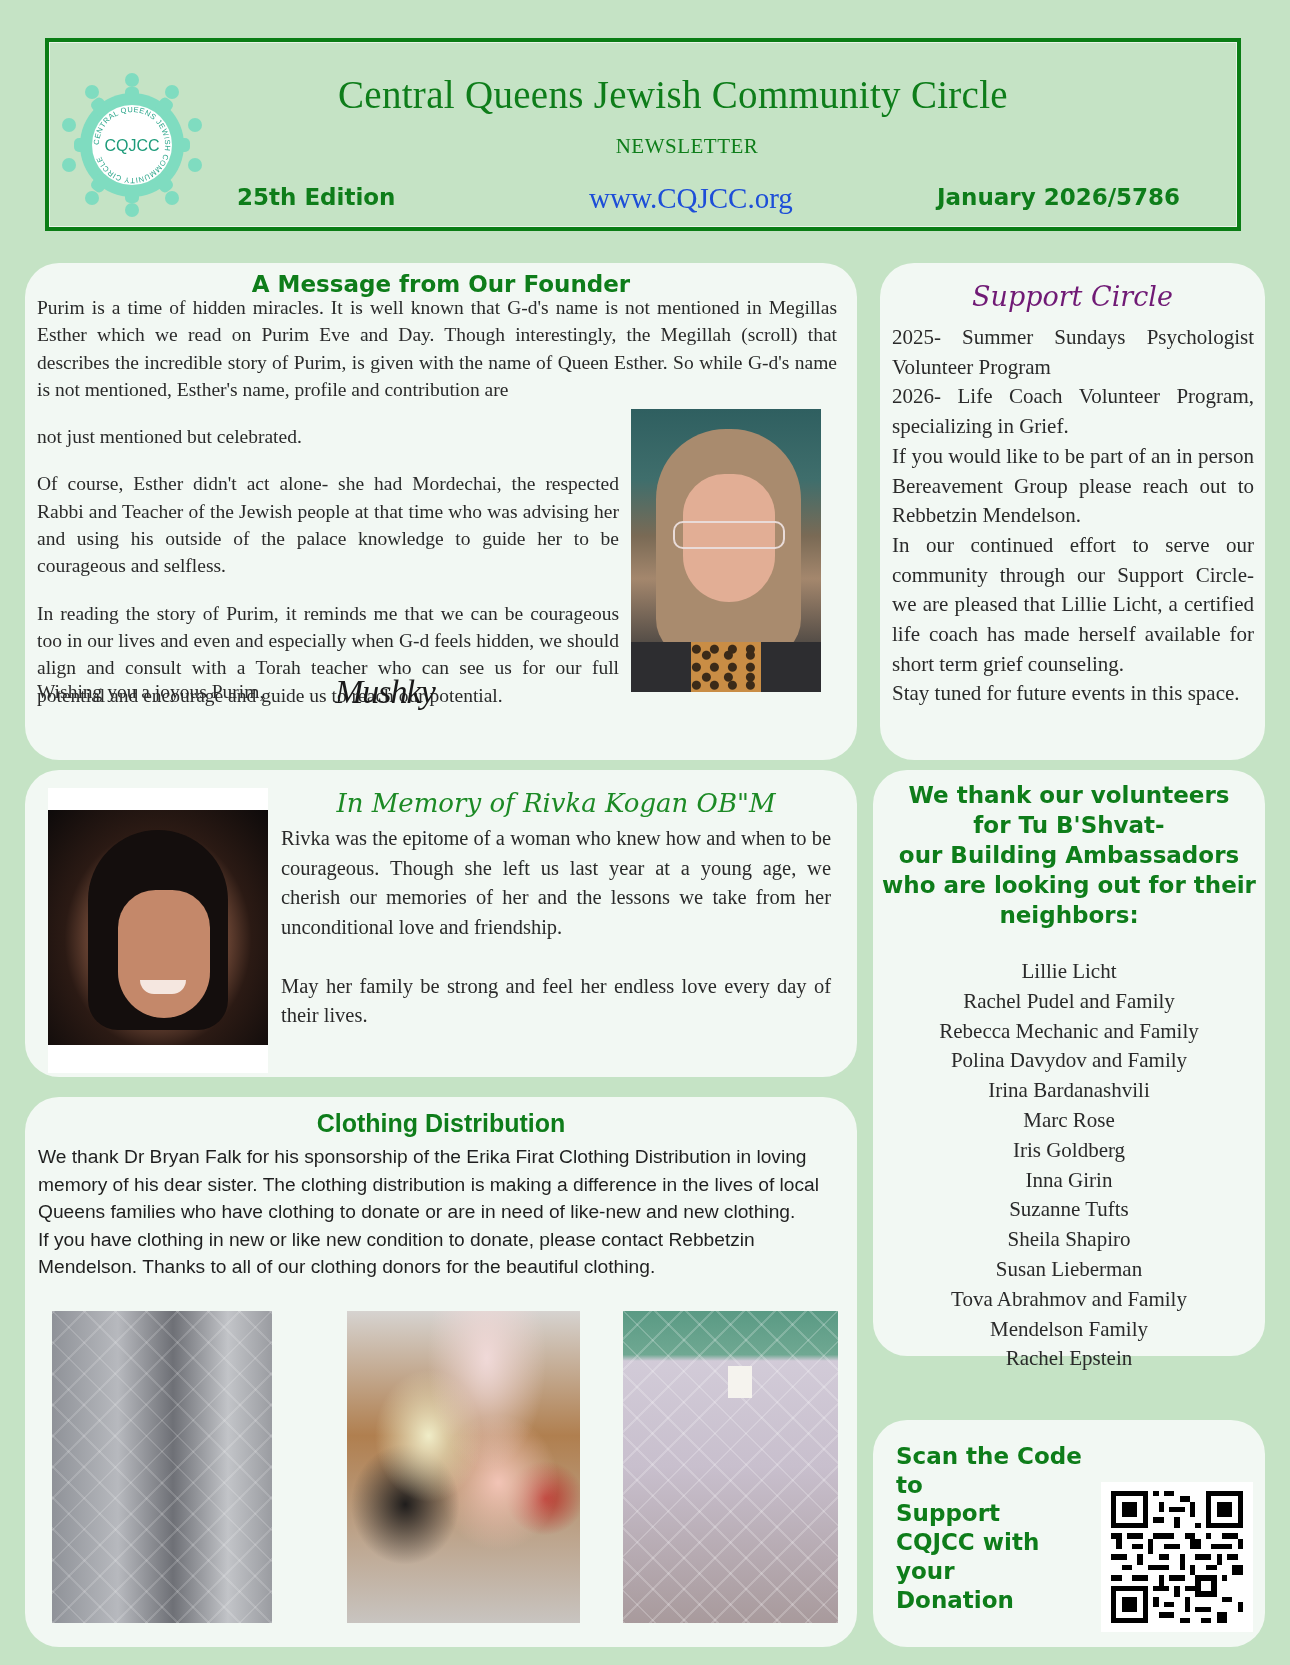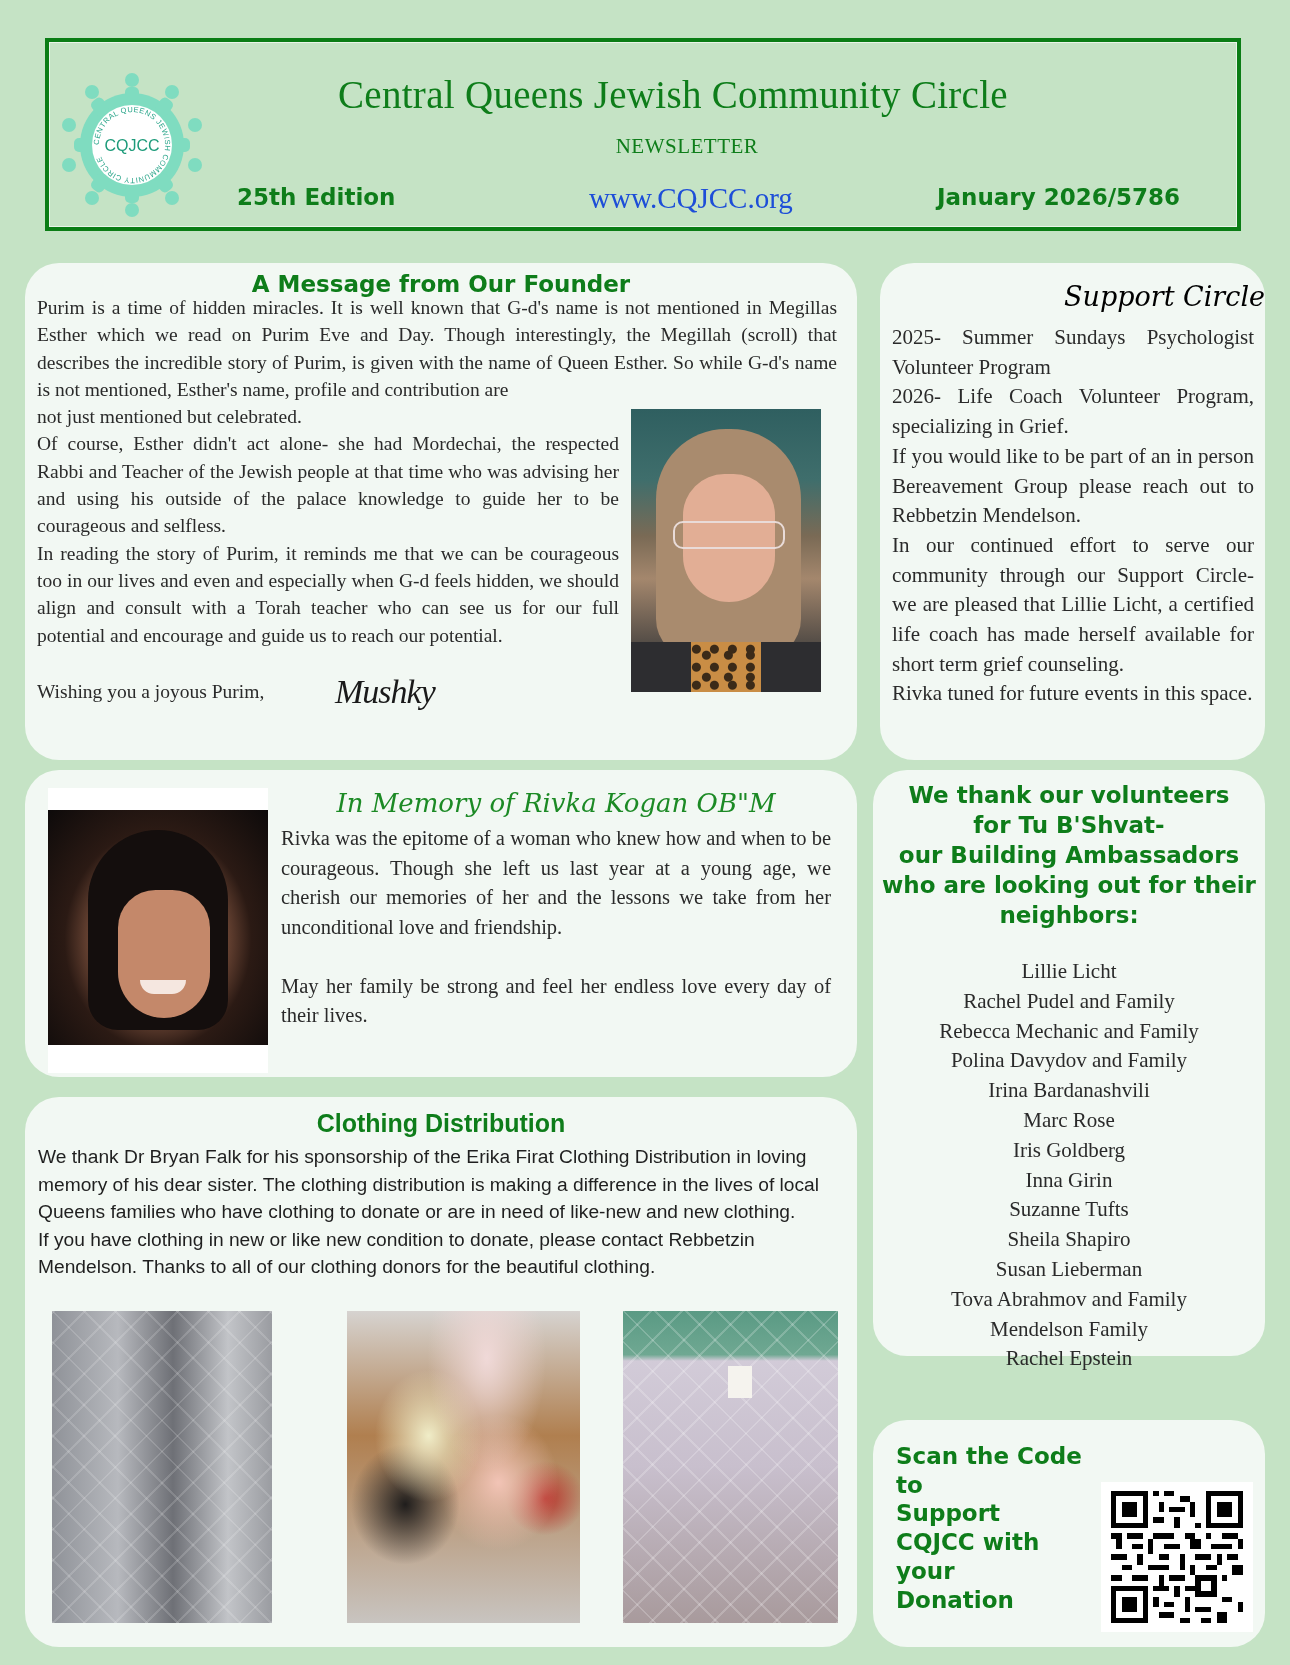--- a/index.html
+++ b/index.html
@@ -67,21 +67,21 @@
     .founder-title {
       position: absolute; top: 8px; left: 0; right: 0;
       text-align: center;
       font-family: "DejaVu Sans", sans-serif; font-weight: bold;
       font-size: 23px; color: #0e7d1a;
     }
     .founder-text {
       position: absolute; left: 12px; top: 31px; width: 800px;
       font-size: 19.5px; line-height: 27.3px; text-align: justify;
     }
-    .founder-text .narrow { display: block; width: 582px; }
+    .founder-text .narrow { display: block; width: 582px; margin-top: 20px; }
     .founder-photo {
       position: absolute; left: 606px; top: 146px;
       width: 190px; height: 283px;
       background: linear-gradient(180deg, #2f5f60 0%, #3f6e6c 25%, #7a6a55 45%, #a4876d 60%, #3a3a3a 90%);
       overflow: hidden;
     }
     .founder-photo .hair {
       position: absolute; left: 25px; top: 20px; width: 145px; height: 230px;
       border-radius: 70px 70px 40px 40px; background: #a98b6e;
     }
@@ -110,23 +110,23 @@
     }
     .signature {
       position: absolute; left: 310px; top: 410px;
       font-family: Liberation Serif, serif; font-style: italic;
       font-size: 34px; color: #1a1a1a; letter-spacing: -1px;
     }
 
     
     .support { left: 880px; top: 263px; width: 385px; height: 497px; }
     .support-title {
-      position: absolute; top: 18px; left: 0; right: 0; text-align: right;
+      position: absolute; top: 18px; left: 0; right: 0; text-align: center;
       font-family: "DejaVu Serif", serif; font-style: italic;
-      font-size: 27px; color: #000000;
+      font-size: 27px; color: #701a75;
     }
     .support-text {
       position: absolute; left: 12px; top: 60px; width: 362px;
       font-size: 21px; line-height: 29.7px; text-align: justify;
     }
 
     
     .memory { left: 25px; top: 770px; width: 832px; height: 307px; }
     .memory-photo-frame {
       position: absolute; left: 23px; top: 18px; width: 220px; height: 285px;
@@ -296,21 +296,21 @@
   <div class="signature">Mushky</div>
 </div>
 
 <div class="panel support">
   <div class="support-title">Support Circle</div>
   <div class="support-text serif-body">
     <div>2025- Summer Sundays Psychologist Volunteer Program</div>
     <div>2026- Life Coach Volunteer Program, specializing in Grief.</div>
     <div>If you would like to be part of an in person Bereavement Group please reach out to Rebbetzin Mendelson.</div>
     <div>In our continued effort to serve our community through our Support Circle- we are pleased that Lillie Licht, a certified life coach has made herself available for short term grief counseling.</div>
-    <div>Rivka tuned for future events in this space.</div>
+    <div>Stay tuned for future events in this space.</div>
   </div>
 </div>
 
 <div class="panel memory">
   <div class="memory-photo-frame">
     <div class="memory-photo">
       <div class="hair"></div>
         <div class="face"></div>
         <div class="smile"></div>
     </div>

